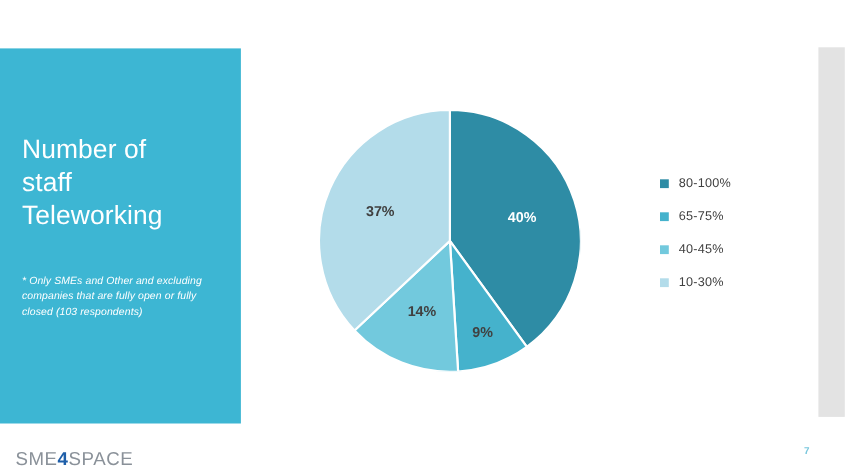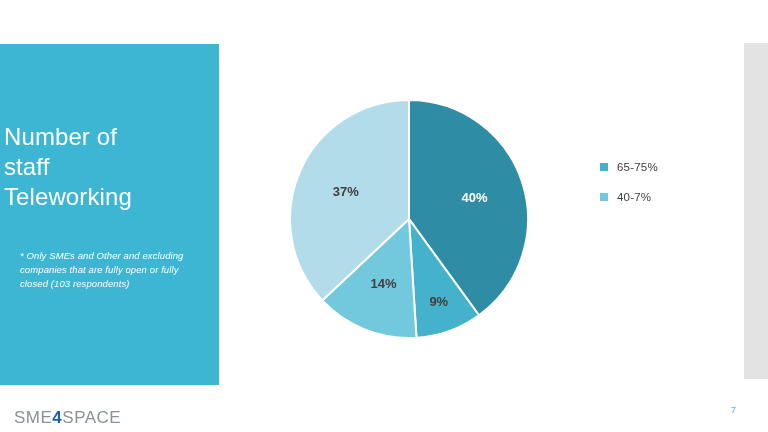--- a/index.html
+++ b/index.html
@@ -31,21 +31,21 @@
     left: 0;
     top: 44px;
     width: 219px;
     height: 341px;
     background: #3db6d3;
     box-sizing: border-box;
     padding: 0 20px;
   }
   #title-text {
     position: absolute;
-    left: 4px;
+    left: 20px;
     top: 78px;
     width: 185px;
     color: #ffffff;
     font-size: 24px;
     line-height: 30px;
     font-weight: 300;
     letter-spacing: 0.1px;
     white-space: pre-line;
   }
   #subtitle-text {
@@ -170,26 +170,34 @@
             <text x="184.6" y="102.2" text-anchor="middle" class="slice-label" fill="#ffffff">40%</text>
             <text x="148.8" y="206.4" text-anchor="middle" class="slice-label" fill="#404040">9%</text>
             <text x="93.6" y="187.7" text-anchor="middle" class="slice-label" fill="#404040">14%</text>
             <text x="55.7" y="96.1" text-anchor="middle" class="slice-label" fill="#404040">37%</text>
           </g>
       </svg>
     </div>
 
     <div id="legend">
         <div class="legend-item">
+          <span class="legend-swatch" style="background: rgb(46, 140, 165);"></span>
+          <span class="legend-label">80-100%</span>
+        </div>
+        <div class="legend-item">
           <span class="legend-swatch" style="background: rgb(69, 178, 204);"></span>
           <span class="legend-label">65-75%</span>
         </div>
         <div class="legend-item">
           <span class="legend-swatch" style="background: rgb(114, 201, 221);"></span>
-          <span class="legend-label">40-7%</span>
+          <span class="legend-label">40-45%</span>
+        </div>
+        <div class="legend-item">
+          <span class="legend-swatch" style="background: rgb(179, 220, 234);"></span>
+          <span class="legend-label">10-30%</span>
         </div>
       </div>
 
   </div>
 
   <div id="footer-logo">
     <span>SME</span><span class="accent">4</span><span>SPACE</span>
   </div>
 
   <div id="page-number">7</div>

